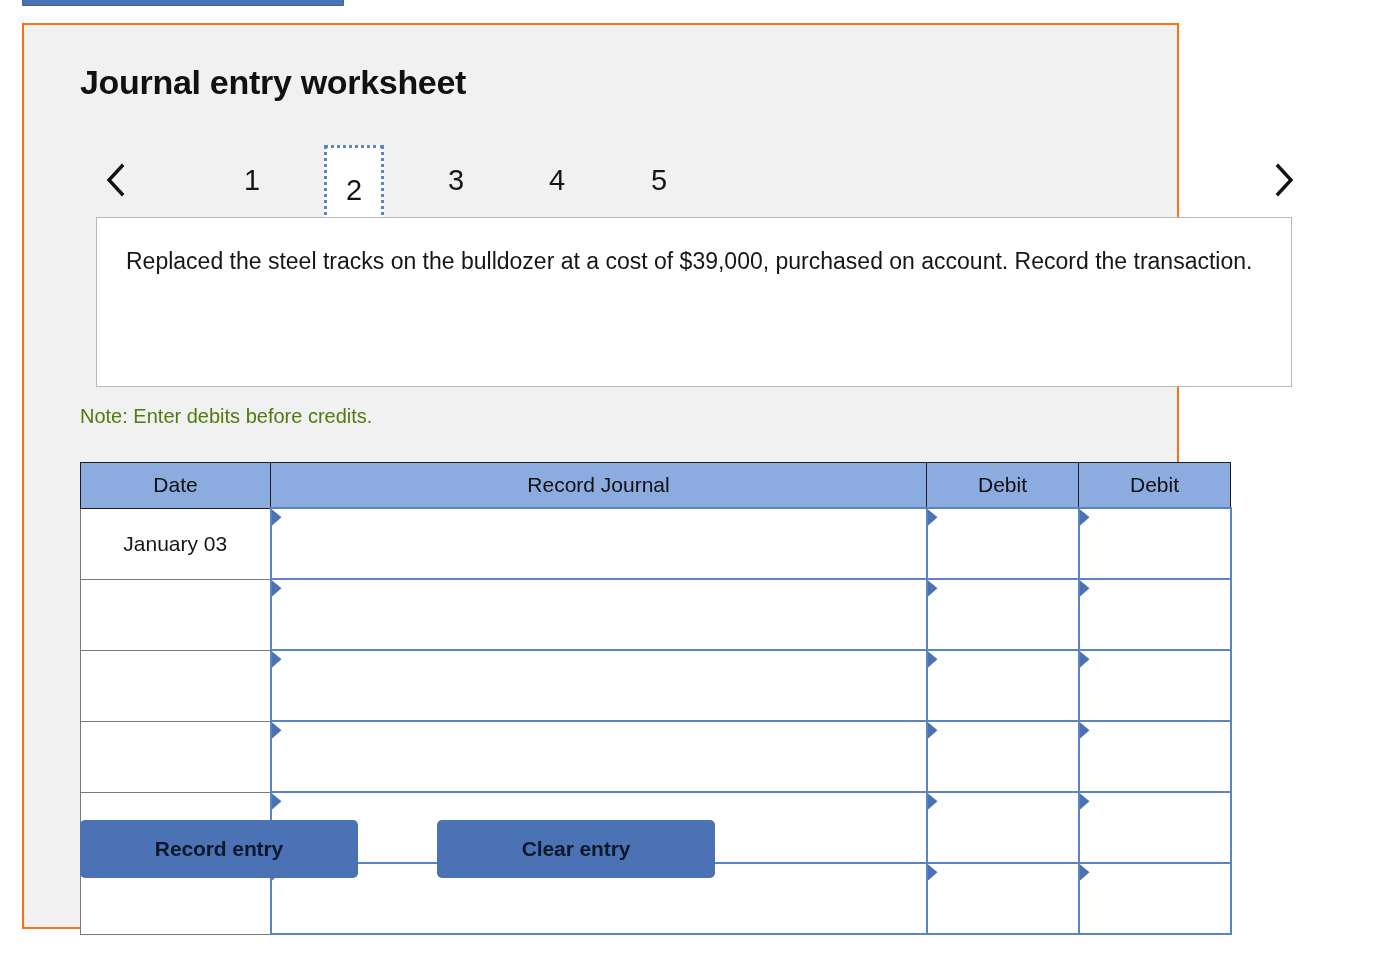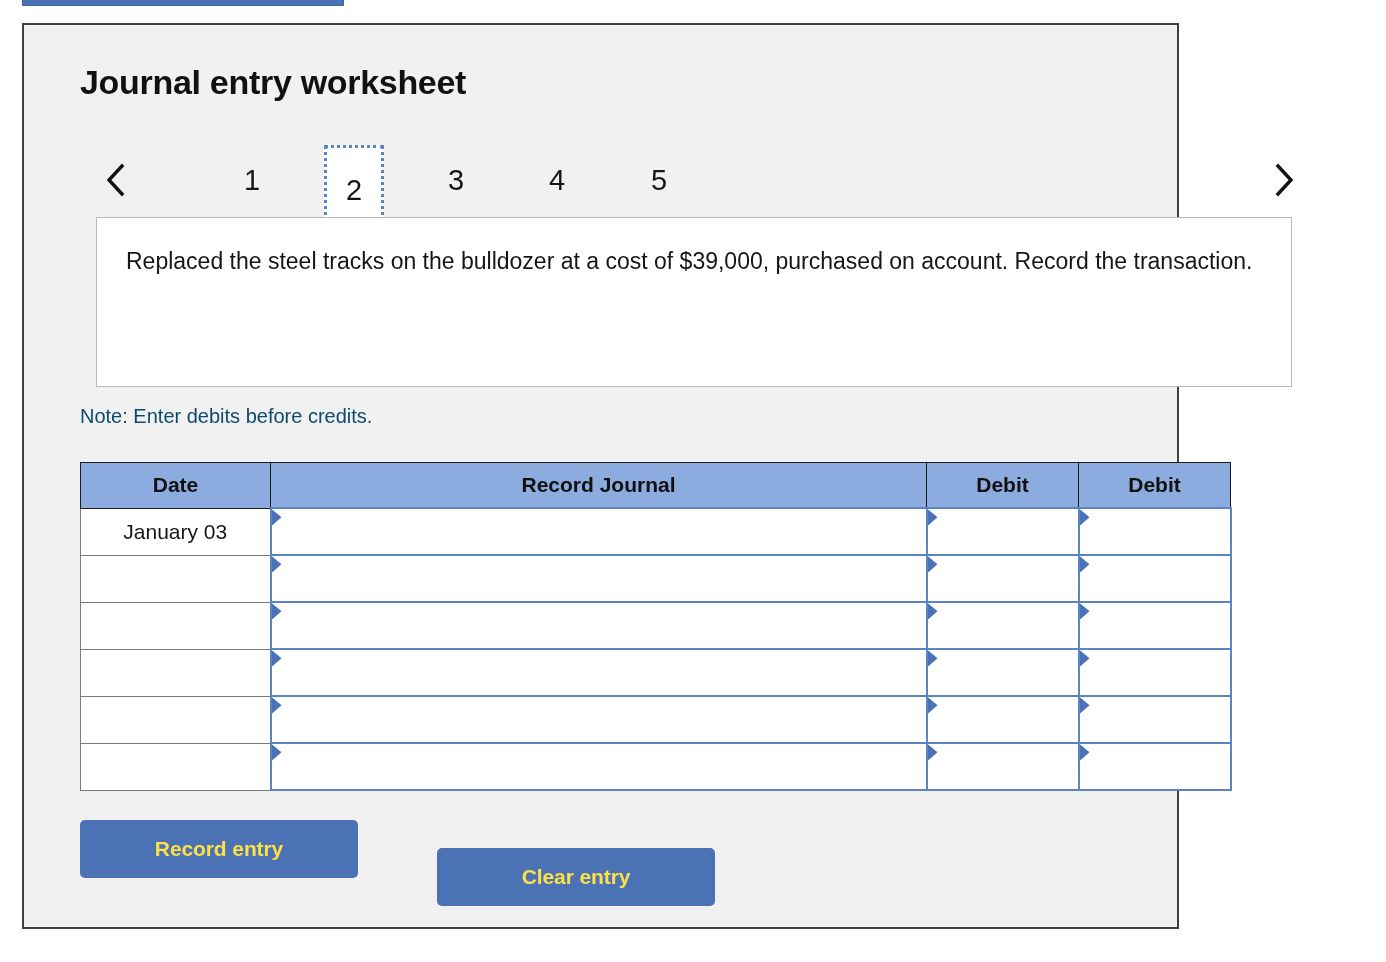--- a/index.html
+++ b/index.html
@@ -30,21 +30,21 @@
   }
 
   
   .panel {
     position: absolute;
     left: 22px;
     top: 23px;
     width: 1157px;
     height: 906px;
     background: #f1f1f1;
-    border: 2px solid #404040;
+    border: 2px solid #f97316;
     box-sizing: border-box;
   }
 
   .page-title {
     position: absolute;
     left: 56px;
     top: 38px;
     font-size: 34px;
     font-weight: bold;
     color: #111111;
@@ -115,50 +115,50 @@
     font-size: 23px;
     line-height: 35px;
     color: #161616;
   }
 
   .note {
     position: absolute;
     left: 56px;
     top: 380px;
     font-size: 20px;
-    color: #0c4a6e;
+    color: #4d7c0f;
     white-space: nowrap;
   }
 
   
   .jtable {
     position: absolute;
     left: 56px;
     top: 437px;
     width: 1150px;
     border-collapse: collapse;
     table-layout: fixed;
   }
   .jtable th {
     background: #8cabdf;
     border: 1px solid #1c1c1c;
     height: 44px;
     font-size: 21px;
-    font-weight: bold;
+    font-weight: normal;
     color: #111111;
     text-align: center;
     padding: 0;
   }
   .col-date  { width: 190px; }
   .col-gj    { width: 656px; }
   .col-debit { width: 152px; }
   .col-credit{ width: 152px; }
 
   .jtable td {
-    padding: 0;
+    padding: 12px;
     height: 45px;
     border: 1px solid #7a7a7a;
     background: #ffffff;
     vertical-align: middle;
   }
   .date-cell {
     text-align: center;
     font-size: 21px;
     color: #161616;
   }
@@ -192,32 +192,32 @@
   }
   .cell-input.num { text-align: right; padding-right: 10px; }
 
   
   .btn {
     position: absolute;
     height: 58px;
     background: #4a72b5;
     border: none;
     border-radius: 5px;
-    color: #fde047;
+    color: #0f172a;
     font-family: "Liberation Sans", sans-serif;
     font-size: 21px;
     font-weight: bold;
     cursor: pointer;
     display: flex;
     align-items: center;
     justify-content: center;
     letter-spacing: -0.1px;
   }
   .btn-record { left: 56px;  top: 795px; width: 278px; }
-  .btn-clear  { left: 413px; top: 795px; width: 278px; margin-top: 28px; }
+  .btn-clear  { left: 413px; top: 795px; width: 278px; }
   .btn-view   { left: 947px; top: 795px; width: 322px; }
 </style>
 </head>
 <body>
 
 <div id="root">
 
   <div class="top-tab-stub"></div>
 
   <div class="panel">

